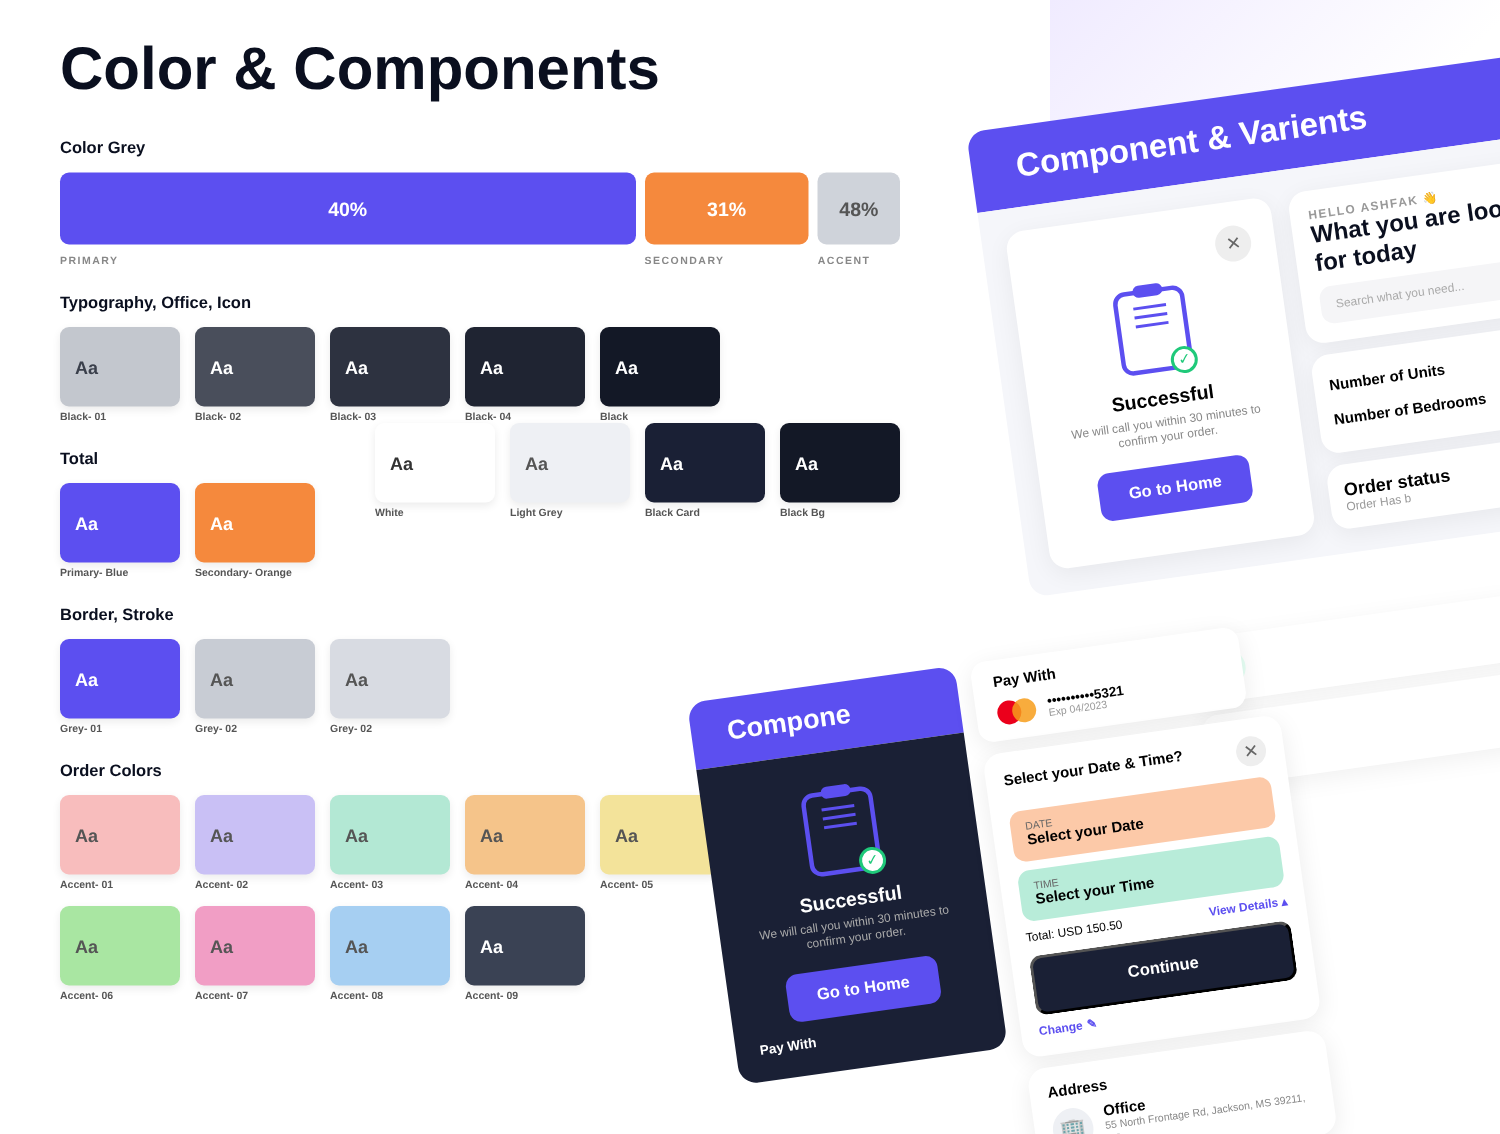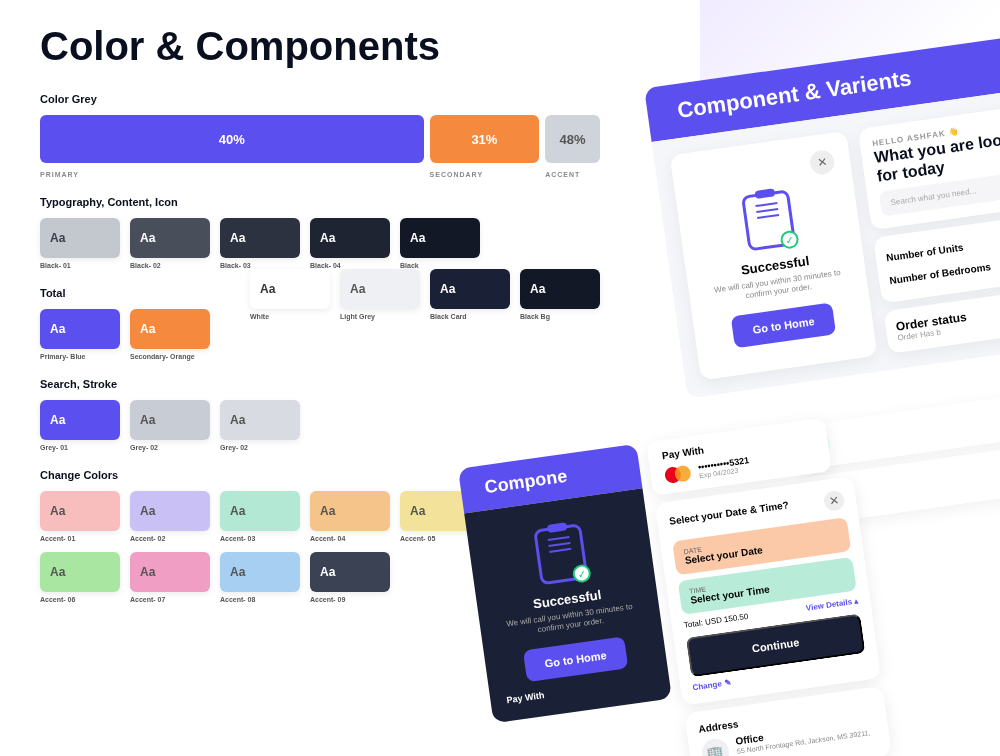--- a/index.html
+++ b/index.html
@@ -10,21 +10,21 @@
 .title { font-size: 40px; font-weight: 800; color: #0a0f1f; margin-bottom: 24px; }
 .section-label { font-size: 11px; font-weight: 700; color: #0a0f1f; margin: 18px 0 10px; }
 
 .color-bar { display: flex; gap: 6px; margin-bottom: 8px; }
 .bar-seg { height: 48px; border-radius: 6px; display: flex; align-items: center; justify-content: center; color: #fff; font-weight: 700; font-size: 13px; }
 .pct-labels { display: flex; gap: 6px; margin-bottom: 4px; }
 .pct-label { font-size: 7px; letter-spacing: 1px; color: #888; font-weight: 600; }
 
 .swatch-row { display: flex; gap: 10px; flex-wrap: wrap; }
 .swatch { width: 80px; }
-.swatch-box { height: 40px; border-radius: 6px; display: flex; align-items: center; padding-left: 10px; font-weight: 700; font-size: 12px; margin-bottom: 4px; box-shadow: 0 2px 6px rgba(0,0,0,0.08); }
+.swatch-box { height: 53px; border-radius: 6px; display: flex; align-items: center; padding-left: 10px; font-weight: 700; font-size: 12px; margin-bottom: 4px; box-shadow: 0 2px 6px rgba(0,0,0,0.08); }
 .swatch-label { font-size: 7px; color: #555; font-weight: 600; }
 .group { display: flex; gap: 40px; }
 
 
 .right-panels { position: absolute; right: -60px; top: 30px; z-index: 2; transform: rotate(-8deg); transform-origin: top right; }
 .banner { background: #5c4ff0; color: #fff; font-weight: 800; font-size: 22px; padding: 14px 30px; border-radius: 12px 12px 0 0; width: 420px; }
 .panel-body { background: #f5f6fa; width: 420px; padding: 16px; display: flex; gap: 12px; border-radius: 0 0 12px 12px; }
 .card { background: #fff; border-radius: 12px; padding: 16px; box-shadow: 0 4px 16px rgba(0,0,0,0.06); }
 .close-btn { width: 24px; height: 24px; border-radius: 50%; background: #eee; display: flex; align-items: center; justify-content: center; font-size: 12px; color: #666; margin-left: auto; }
 .clipboard-icon { width: 48px; height: 56px; border: 3px solid #5c4ff0; border-radius: 8px; position: relative; margin: 10px auto; }
@@ -95,21 +95,21 @@
     <div class="bar-seg" style="flex:7;background:#5c4ff0">40%</div>
     <div class="bar-seg" style="flex:2;background:#f5893d">31%</div>
     <div class="bar-seg" style="flex:1;background:#cfd3da;color:#555">48%</div>
   </div>
   <div class="pct-labels">
     <div class="pct-label" style="flex:7">PRIMARY</div>
     <div class="pct-label" style="flex:2">SECONDARY</div>
     <div class="pct-label" style="flex:1">ACCENT</div>
   </div>
 
-  <div class="section-label">Typography, Content, Icon</div>
+  <div class="section-label">Typography, Office, Icon</div>
   <div class="swatch-row" id="typo-row">
       <div class="swatch">
         <div class="swatch-box" style="background: rgb(195, 199, 206); color: rgb(58, 63, 75);">Aa</div>
         <div class="swatch-label">Black- 01</div>
       </div>
       <div class="swatch">
         <div class="swatch-box" style="background: rgb(73, 78, 91); color: rgb(255, 255, 255);">Aa</div>
         <div class="swatch-label">Black- 02</div>
       </div>
       <div class="swatch">
@@ -155,37 +155,37 @@
             <div class="swatch-label">Black Card</div>
           </div>
           <div class="swatch">
             <div class="swatch-box" style="background: rgb(19, 24, 38); color: rgb(255, 255, 255);">Aa</div>
             <div class="swatch-label">Black Bg</div>
           </div>
         </div>
     </div>
   </div>
 
-  <div class="section-label">Search, Stroke</div>
+  <div class="section-label">Border, Stroke</div>
   <div class="swatch-row" id="border-row">
       <div class="swatch">
         <div class="swatch-box" style="background: rgb(92, 79, 240); color: rgb(255, 255, 255);">Aa</div>
         <div class="swatch-label">Grey- 01</div>
       </div>
       <div class="swatch">
         <div class="swatch-box" style="background: rgb(200, 204, 212); color: rgb(85, 85, 85);">Aa</div>
         <div class="swatch-label">Grey- 02</div>
       </div>
       <div class="swatch">
         <div class="swatch-box" style="background: rgb(216, 219, 226); color: rgb(85, 85, 85);">Aa</div>
         <div class="swatch-label">Grey- 02</div>
       </div>
     </div>
 
-  <div class="section-label">Change Colors</div>
+  <div class="section-label">Order Colors</div>
   <div class="swatch-row" id="accent-row" style="max-width:460px">
       <div class="swatch">
         <div class="swatch-box" style="background: rgb(248, 189, 189); color: rgb(85, 85, 85);">Aa</div>
         <div class="swatch-label">Accent- 01</div>
       </div>
       <div class="swatch">
         <div class="swatch-box" style="background: rgb(201, 192, 245); color: rgb(85, 85, 85);">Aa</div>
         <div class="swatch-label">Accent- 02</div>
       </div>
       <div class="swatch">

